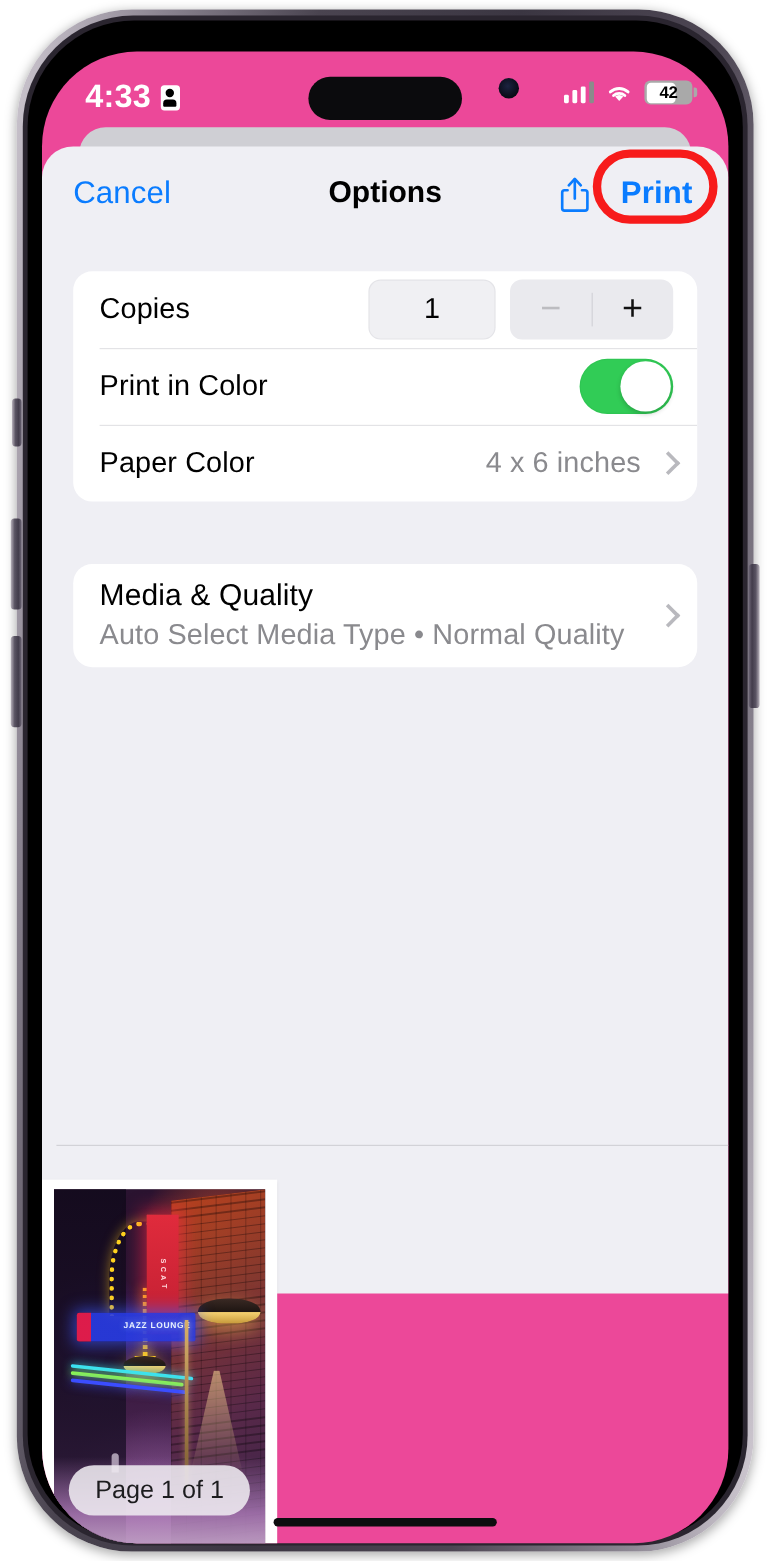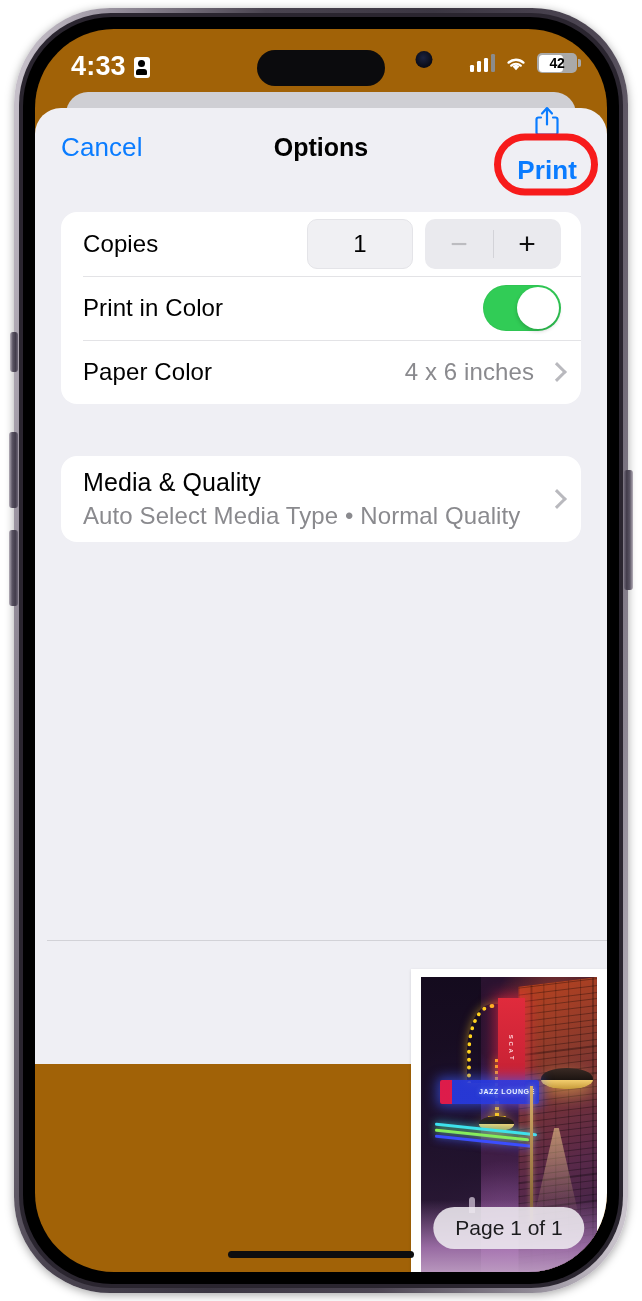--- a/index.html
+++ b/index.html
@@ -26,24 +26,24 @@
     border-radius: 92px;
     background: #2a252f;
   }
   .phone-bezel {
     position: absolute; left: 23px; top: 17px;
     width: 596px; height: 1267px;
     border-radius: 89px;
     background: #000000;
   }
   .screen {
-    position: absolute; left: 35px; top: 29px;
+    position: absolute; left: 35px; top: 43px;
     width: 572px; height: 1243px;
     border-radius: 79px;
-    background: #a16207;
+    background: #ec4899;
     overflow: hidden;
   }
 
   
   .btn-side {
     position: absolute;
     background: linear-gradient(90deg, #b7b1bb 0%, #5a5463 35%, #423c4b 70%, #6d6676 100%);
     border-radius: 3px;
   }
   .btn-silent { left: 10px; top: 332px; width: 8px; height: 40px; }
@@ -134,21 +134,21 @@
   .hdr-cancel {
     position: absolute; left: 26px; top: 50%; transform: translateY(-50%);
     font-size: 26px; color: #0a7cff; letter-spacing: .1px;
   }
   .hdr-title {
     position: absolute; left: 50%; transform: translate(-50%,-50%); top: 50%;
     font-size: 25px; font-weight: 700; color: #000000;
   }
   .hdr-right {
     position: absolute; right: 20px; top: 50%; transform: translateY(-50%);
-    display: flex; align-items: center; gap: 14px; flex-direction: column;
+    display: flex; align-items: center; gap: 14px;
   }
   .share-icon { width: 28px; height: 32px; position: relative; }
   .hdr-print-wrap { position: relative; padding: 4px 10px; }
   .hdr-print {
     font-size: 26px; color: #0a7cff; font-weight: 600; letter-spacing: .1px;
     position: relative; z-index: 2;
   }
   .annot-circle {
     position: absolute; left: -13px; top: -17px;
     width: 104px; height: 62px;
@@ -233,21 +233,21 @@
   .stack-sub { font-size: 24px; color: #8a8a8e; letter-spacing: .1px; }
 
   .divider-line {
     position: absolute; left: 12px; right: 0; top: 754px; height: 1px;
     background: #d2d2d7;
   }
 
   
   .preview-area {
     position: absolute; left: 0; right: 0; top: 755px; bottom: 0;
-    display: flex; justify-content: flex-end; padding-top: 28px;
+    display: flex; justify-content: flex-start; padding-top: 28px;
   }
   .page-sheet {
     width: 196px; height: 318px; background: #ffffff;
     padding: 8px 10px; box-shadow: 0 1px 3px rgba(0,0,0,.12);
     position: relative;
   }
   .photo {
     width: 100%; height: 100%; position: relative; overflow: hidden;
     background:
       radial-gradient(ellipse 60% 40% at 78% 12%, rgba(255,96,40,.55) 0%, rgba(255,96,40,0) 60%),

